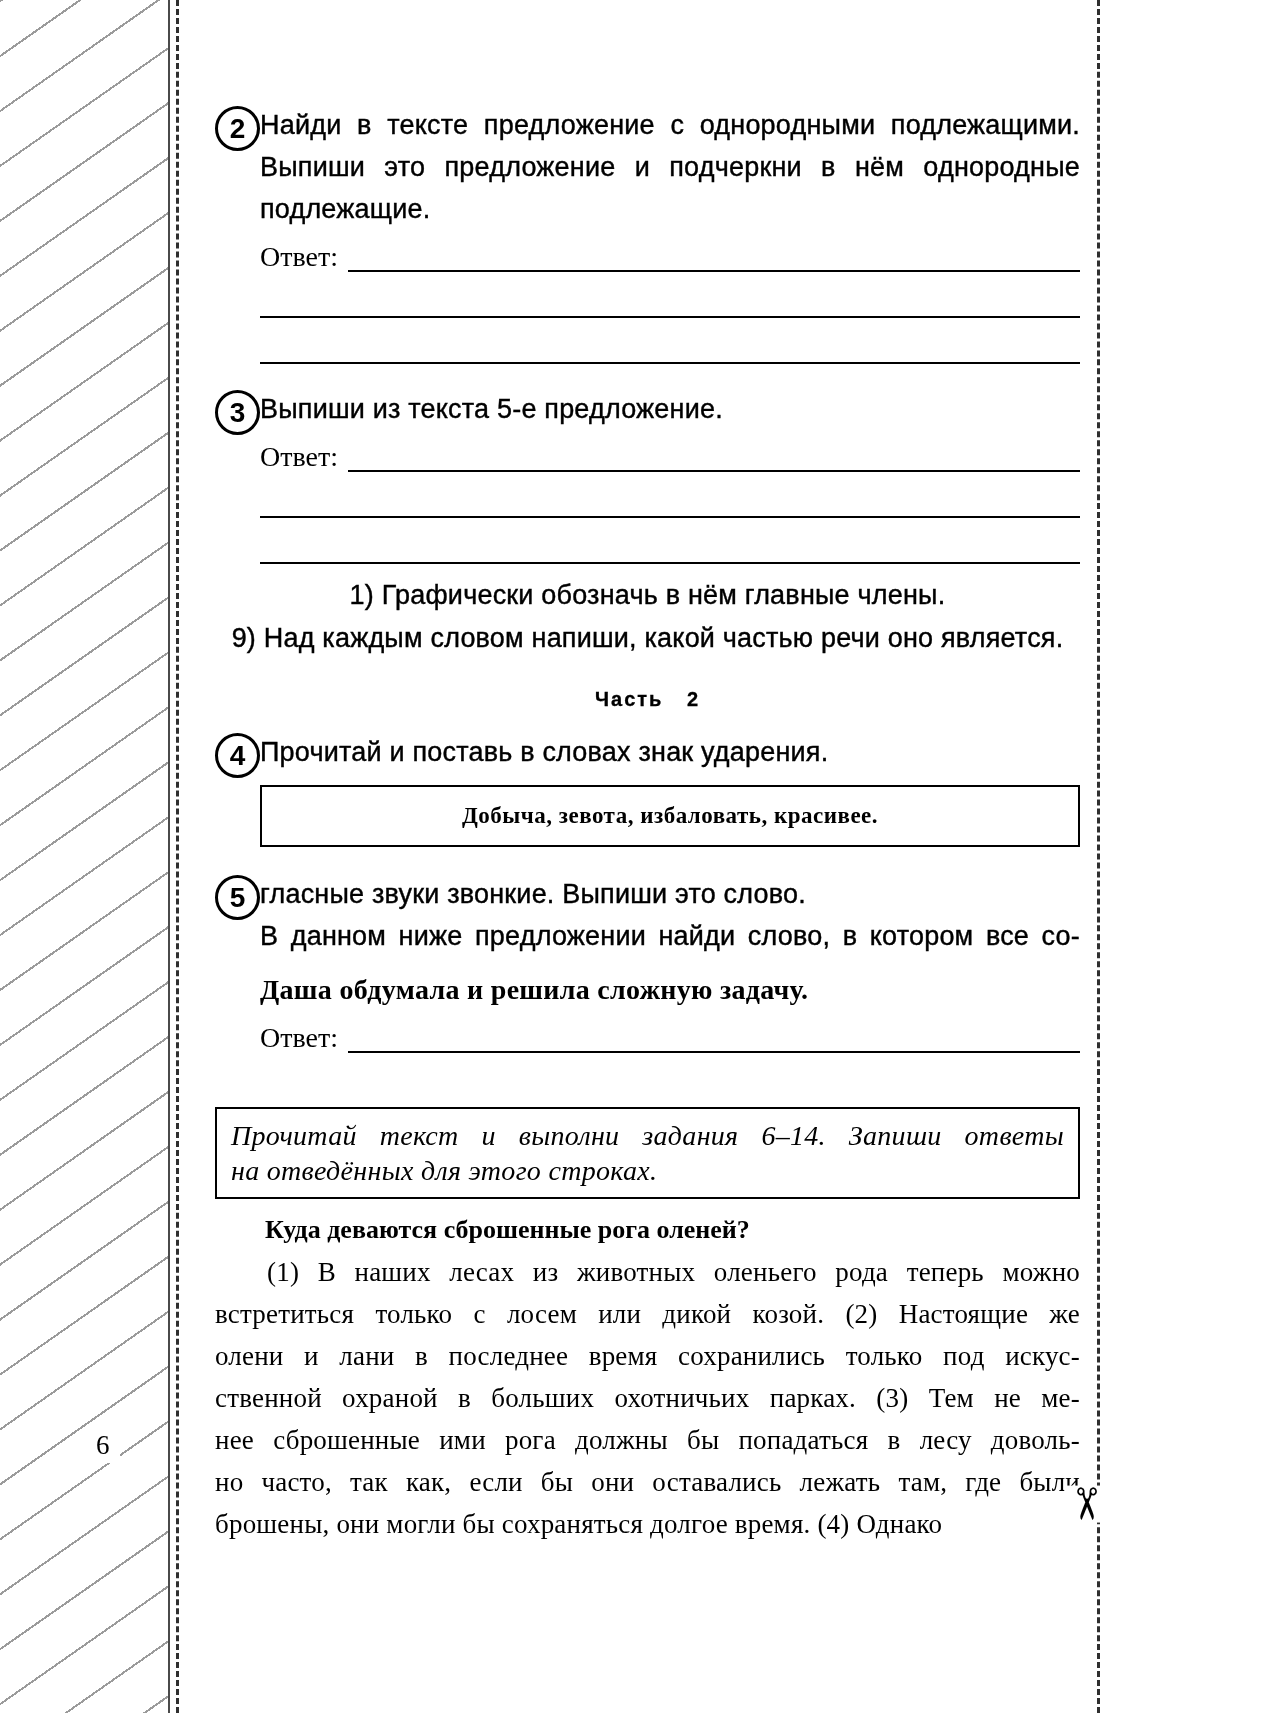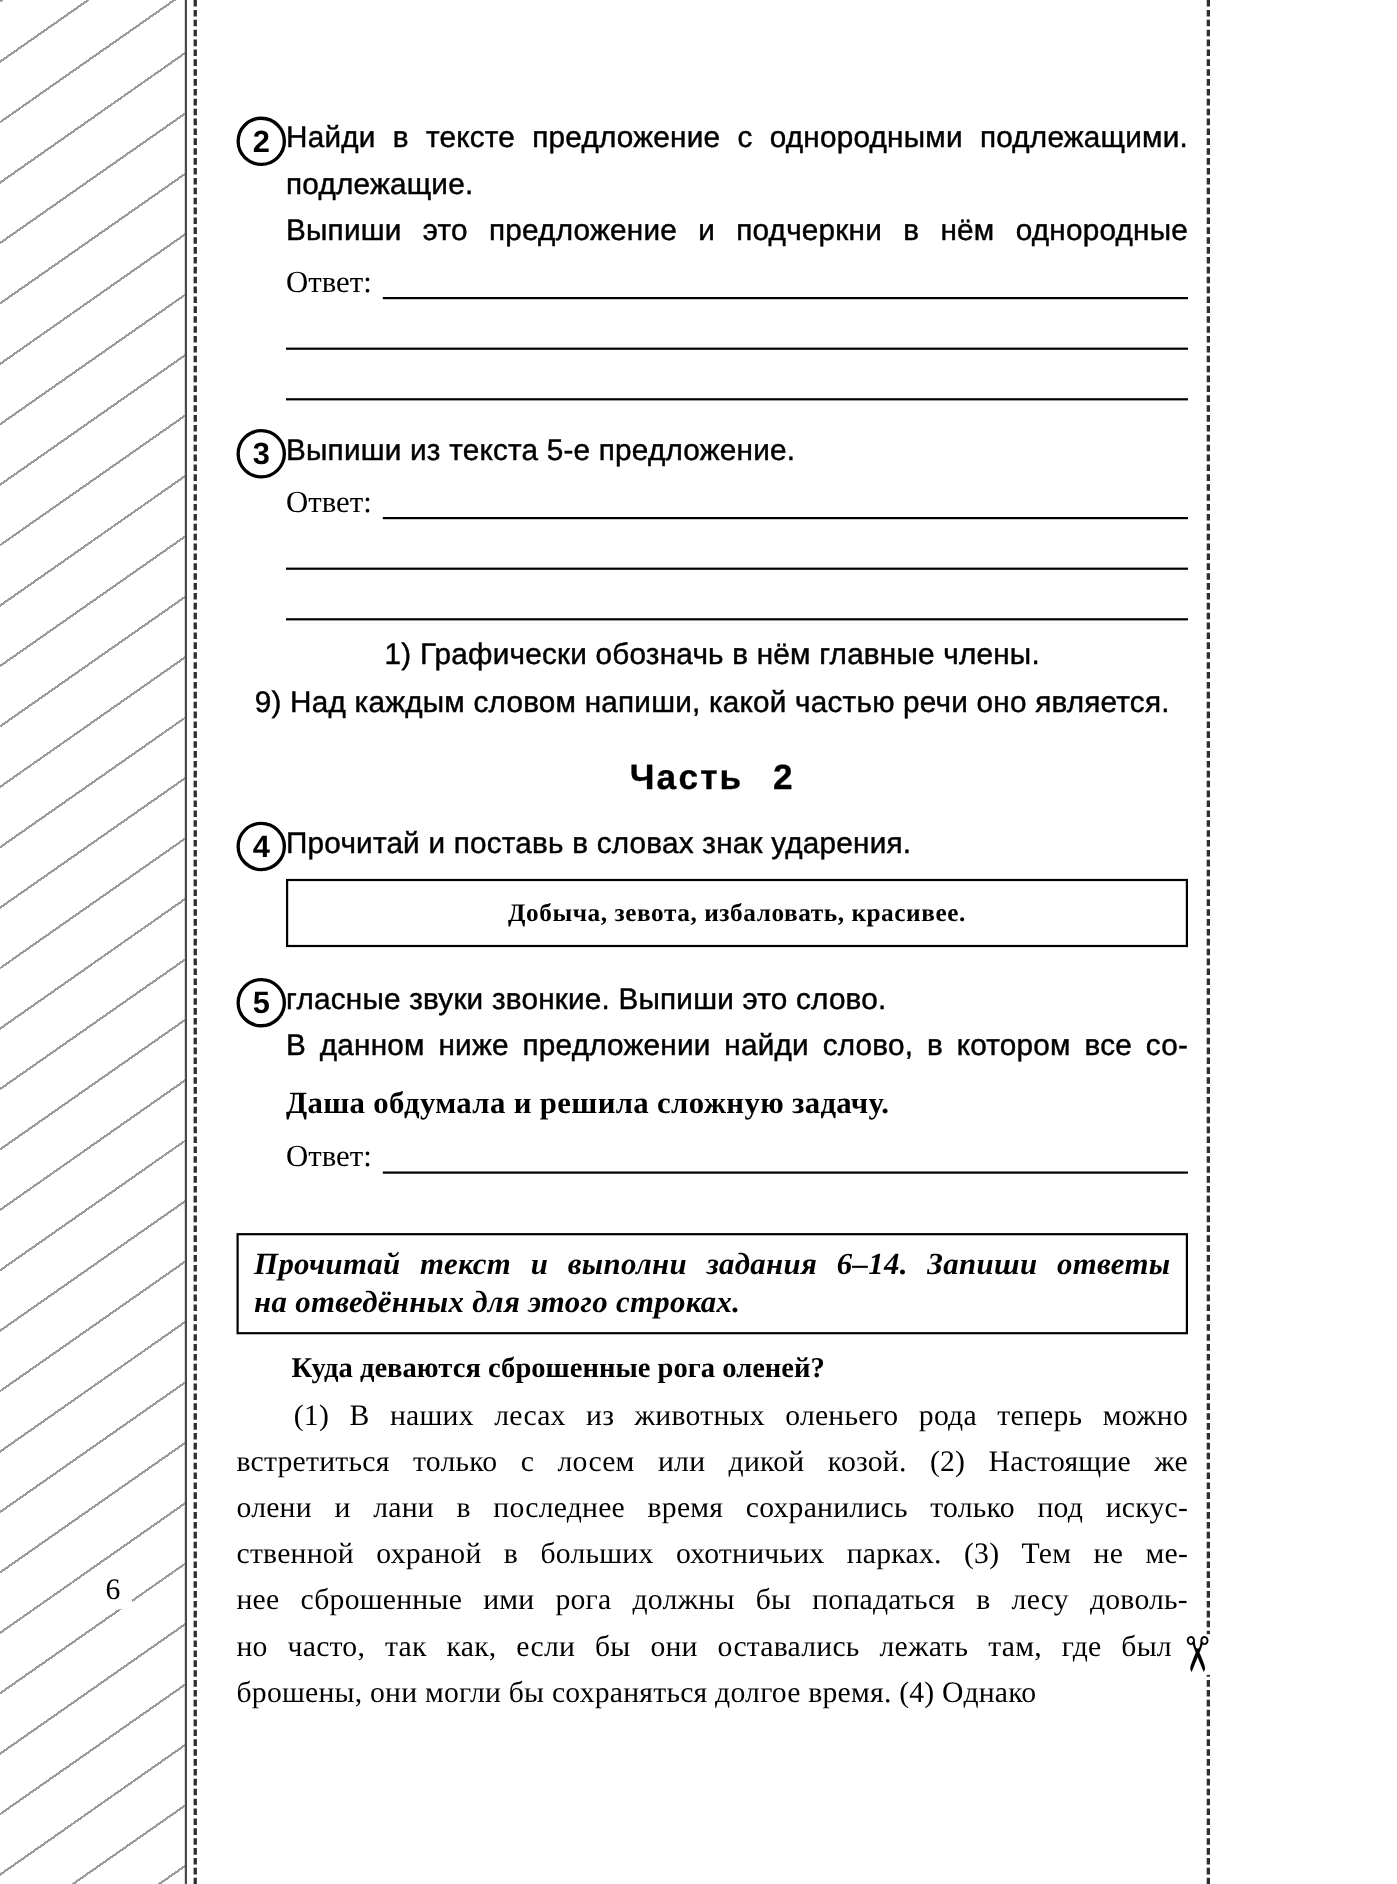--- a/index.html
+++ b/index.html
@@ -63,21 +63,21 @@
   }
   .ans-line { flex:1 1 auto; margin-left:10px; border-bottom:2px solid #000; height:30px; }
   .rule { height:46px; border-bottom:2px solid #000; }
 
   .subitems { margin-top:12px; }
   .subitem { font-size:27px; line-height:43px; letter-spacing:0.2px;
              -webkit-text-stroke:0.4px currentColor; }
 
   .part-title {
     margin-top:28px; text-align:center;
-    font-weight:bold; font-size:32px; letter-spacing:2px; word-spacing:16px;
+    font-weight:bold; font-size:20px; letter-spacing:2px; word-spacing:16px;
     -webkit-text-stroke:0.3px currentColor;
   }
 
   .word-box {
     margin-top:12px; height:62px;
     border:2px solid #000;
     display:flex; align-items:center; justify-content:center;
     font-family:"Liberation Serif", serif; font-weight:bold; font-size:23px;
     letter-spacing:0.5px;
   }
@@ -86,21 +86,21 @@
     margin-top:12px;
     font-family:"Liberation Serif", serif; font-weight:bold; font-size:28px;
     line-height:42px; letter-spacing:0.3px;
   }
 
   .instruction-box {
     margin-top:54px;
     border:2px solid #000;
     padding:9px 14px;
     font-family:"Liberation Serif", serif;
-    font-weight:bold; font-style:italic;
+    font-weight:normal; font-style:italic;
     font-size:28px; line-height:35px; letter-spacing:0.3px;
   }
 
   .reading-title {
     margin-top:10px; padding-left:50px;
     font-family:"Liberation Serif", serif; font-weight:bold; font-size:26px;
     line-height:42px;
   }
   .reading p.line {
     font-family:"Liberation Serif", serif; font-size:27px; line-height:42px;
@@ -125,22 +125,22 @@
   <div class="cut-line right"></div>
 
   <div class="content">
 
     <section class="task mt-task2">
       <div class="circ">
         <span>2</span>
       </div>
       <div class="tbody">
         <div class="task-text jl">Найди в тексте предложение с однородными подлежащими.</div>
+        <div class="task-text jl">Выпиши это предложение и подчеркни в нём однородные</div>
         <div class="task-text">подлежащие.</div>
-        <div class="task-text jl">Выпиши это предложение и подчеркни в нём однородные</div>
         <div class="ans-row">
           <span class="ans-label">Ответ:</span>
           <span class="ans-line"></span>
         </div>
         <div class="rule"></div>
         <div class="rule"></div>
       </div>
     </section>
 
     <section class="task mt-task3">

